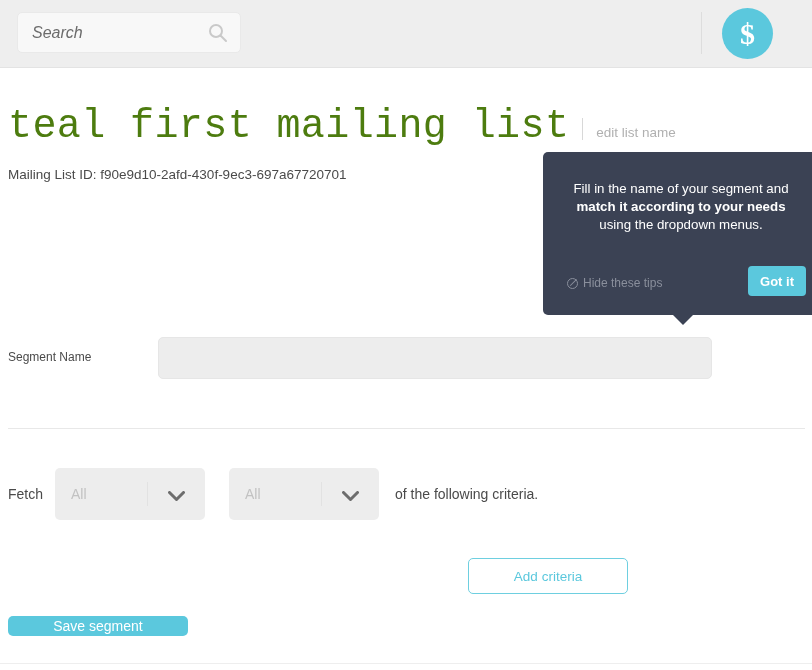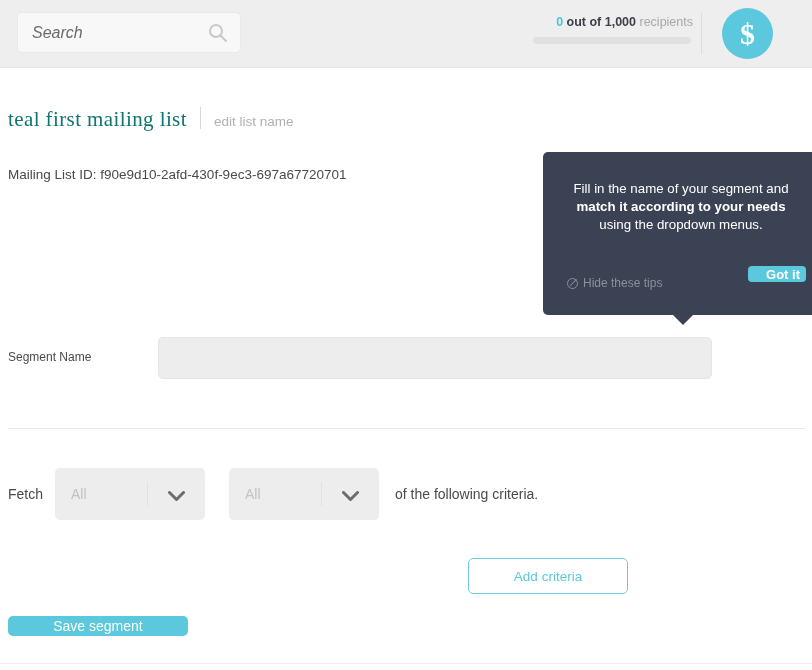--- a/index.html
+++ b/index.html
@@ -91,23 +91,23 @@
   }
 
   
   .page-title-row {
     position: absolute;
     left: 8px; top: 104px;
     display: flex;
     align-items: baseline;
   }
   .page-title {
-    font-family: Liberation Serif, serif;
-    font-size: 21px;
-    color: #0f766e;
+    font-family: Liberation Mono, monospace;
+    font-size: 40px;
+    color: #4d7c0f;
     letter-spacing: 0.4px;
   }
   .title-sep {
     display: inline-block;
     width: 1px; height: 22px;
     background: #d8d8d8;
     margin: 0 13px;
     position: relative; top: 3px;
   }
   .edit-list-name {
@@ -162,30 +162,29 @@
     content: "";
     position: absolute;
     left: 0.6px; top: 3.5px;
     width: 9px; height: 1.4px;
     background: #8a8f9c;
     transform: rotate(-45deg);
   }
   .tooltip-got-it {
     position: absolute;
     left: 205px; top: 114px;
-    width: 58px; height: 16px;
+    width: 58px; height: 30px;
     background: #5bc8dd;
     border: none;
     border-radius: 4px;
     color: #ffffff;
     font-size: 13px;
     font-weight: bold;
     font-family: "Liberation Sans", sans-serif;
     cursor: pointer;
-    text-align: right;
   }
   .tooltip-arrow {
     position: absolute;
     left: 672px; top: 314px;
     width: 0; height: 0;
     border-left: 11px solid transparent;
     border-right: 11px solid transparent;
     border-top: 11px solid #3b4254;
   }
 
@@ -298,28 +297,20 @@
   <div class="search-box">
     <input class="search-input" type="text" placeholder="Search" style="">
     <span class="search-icon">
       <svg width="20" height="20" viewBox="0 0 20 20">
         <circle cx="8" cy="8" r="6" fill="none" stroke="#c9c9c9" stroke-width="2"></circle>
         <line x1="12.5" y1="12.5" x2="18" y2="18" stroke="#c9c9c9" stroke-width="2" stroke-linecap="round"></line>
       </svg>
     </span>
   </div>
 
-  <div class="recipients-wrap">
-    <div class="recipients-text">
-      <span class="rc-count">0</span><span class="rc-mid"> out of 1,000 </span><span class="rc-label">recipients</span>
-    </div>
-    <div class="progress-track">
-      <div class="progress-fill" style="width: 0%;"></div>
-    </div>
-  </div>
 
   <div class="header-divider"></div>
 
   <div class="avatar">$</div>
 </div>
 
 <div class="page-title-row">
   <span class="page-title">teal first mailing list</span>
   <span class="title-sep"></span>
   <span class="edit-list-name">edit list name</span>

